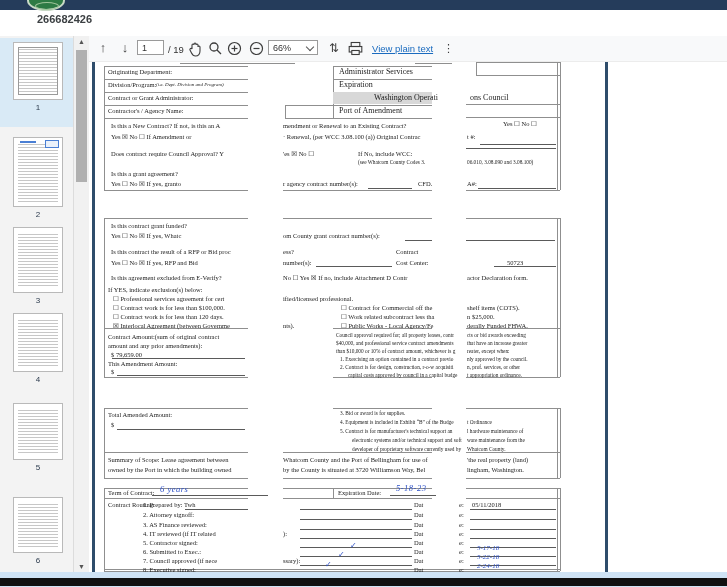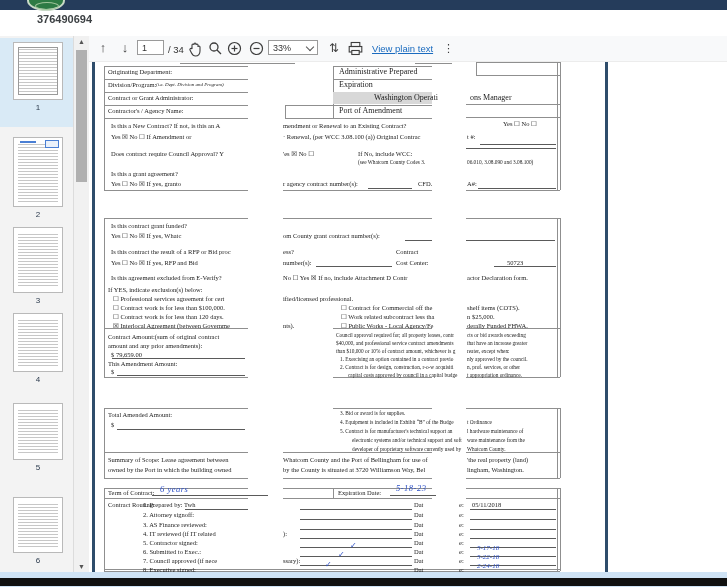--- a/index.html
+++ b/index.html
@@ -67,21 +67,21 @@
 </style>
 </head>
 <body>
 
 <div class="abs" id="topbar"></div>
 <div class="abs" id="logo">
     <i></i>
   </div>
 
 <div class="abs" id="titlebar">
-  <div class="abs" id="doc-title">376490694</div>
+  <div class="abs" id="doc-title">266682426</div>
 </div>
 
 <div class="abs" id="sidebar">
   <div class="abs" id="sel-highlight"></div>
   <div id="thumbs">
       <div class="thumb form" style="top: 6px; height: 58px;">
         <div class="tl"></div>
       </div>
       <div class="pnum" style="top: 67px;">1</div>
       <div class="thumb" style="top: 101px; height: 70px;">
@@ -112,39 +112,39 @@
 <div class="abs" id="side-scroll">
   <div class="arr" style="top:2px;">▲</div>
   <div class="abs" id="scroll-thumb"></div>
   <div class="arr" style="top:527px;">▼</div>
 </div>
 
 <div class="abs" id="toolbar">
   <div class="tbi" style="left:6px;width:16px;"><span>↑</span></div>
   <div class="tbi" style="left:28px;width:16px;"><span>↓</span></div>
   <input class="abs" id="pg-input" value="1" style="">
-  <div class="abs" id="pg-total">/ 34</div>
+  <div class="abs" id="pg-total">/ 19</div>
   <svg class="ic" style="left:99px;" width="15" height="16" viewBox="0 0 15 16">
     <path d="M4 8 V4 a1 1 0 0 1 2 0 V3 a1 1 0 0 1 2 0 v1 a1 1 0 0 1 2 0 v2 a1 1 0 0 1 2 0 v4 c0 3-1.5 5-4.5 5 S4 13 3 11 L2 9 a1 1 0 0 1 2-1 z" fill="none" stroke="#3c3c3c" stroke-width="1.1"></path>
   </svg>
   <svg class="ic" style="left:119px;" width="14" height="15" viewBox="0 0 14 15">
     <circle cx="6" cy="6" r="4" fill="none" stroke="#3c3c3c" stroke-width="1.3"></circle>
     <line x1="9" y1="9" x2="13" y2="13" stroke="#3c3c3c" stroke-width="1.3"></line>
   </svg>
   <svg class="ic" style="left:138px;" width="15" height="15" viewBox="0 0 15 15">
     <circle cx="7.5" cy="7.5" r="6" fill="none" stroke="#3c3c3c" stroke-width="1.2"></circle>
     <line x1="4.5" y1="7.5" x2="10.5" y2="7.5" stroke="#3c3c3c" stroke-width="1.2"></line>
     <line x1="7.5" y1="4.5" x2="7.5" y2="10.5" stroke="#3c3c3c" stroke-width="1.2"></line>
   </svg>
   <svg class="ic" style="left:160px;" width="15" height="15" viewBox="0 0 15 15">
     <circle cx="7.5" cy="7.5" r="6" fill="none" stroke="#3c3c3c" stroke-width="1.2"></circle>
     <line x1="4.5" y1="7.5" x2="10.5" y2="7.5" stroke="#3c3c3c" stroke-width="1.2"></line>
   </svg>
   <div class="abs" id="zoom-box">
-    <span>33%</span>
+    <span>66%</span>
     <i class="chev"></i>
   </div>
   <div class="tbi" style="left:238px;width:14px;font-size:12px;"><span>⇅</span></div>
   <svg class="ic" style="left:259px;" width="15" height="15" viewBox="0 0 15 15">
     <rect x="3.2" y="1.5" width="8.6" height="4" fill="none" stroke="#3c3c3c" stroke-width="1.1"></rect>
     <rect x="1.2" y="5.5" width="12.6" height="5.5" fill="none" stroke="#3c3c3c" stroke-width="1.1"></rect>
     <rect x="3.8" y="9.5" width="7.4" height="4" fill="#f8f9fa" stroke="#3c3c3c" stroke-width="1.1"></rect>
   </svg>
   <div class="abs" id="plain-link">View plain text</div>
   <div class="tbi" style="left:354px;width:10px;font-size:11px;"><span>⋮</span></div>
@@ -244,24 +244,24 @@
     <div class="ln u" style="left: 470px; top: 556px; width: 86px; height: 1px;"></div>
     <div class="ln u" style="left: 470px; top: 565px; width: 86px; height: 1px;"></div>
     <div class="ln" style="left: 104px; top: 569px; width: 456px; height: 1px;"></div>
     <div class="ln" style="left: 104px; top: 571px; width: 456px; height: 1px;"></div>
     <div class="ln box" style="left: 333px; top: 92px; width: 99px; height: 12px;"></div>
     <div class="frag" style="left: 108px; top: 68px;">Originating Department:</div>
     <div class="frag" style="left: 108px; top: 81px;">Division/Program:</div>
     <div class="frag f5i" style="left: 156px; top: 82px;">(i.e. Dept. Division and Program)</div>
     <div class="frag" style="left: 108px; top: 94px;">Contract or Grant Administrator:</div>
     <div class="frag" style="left: 108px; top: 107px;">Contractor's / Agency Name:</div>
-    <div class="frag f8" style="left: 339px; top: 67px;">Administrative Prepared</div>
+    <div class="frag f8" style="left: 339px; top: 67px;">Administrator Services</div>
     <div class="frag f8" style="left: 339px; top: 80px;">Expiration</div>
     <div class="frag f8" style="left: 374px; top: 93px;">Washington Operati</div>
-    <div class="frag f8" style="left: 470px; top: 93px;">ons Manager</div>
+    <div class="frag f8" style="left: 470px; top: 93px;">ons Council</div>
     <div class="frag f8" style="left: 339px; top: 106px;">Port of Amendment</div>
     <div class="frag" style="left: 111px; top: 122px;">Is this a New Contract?      If not, is this an A</div>
     <div class="frag" style="left: 283px; top: 122px;">mendment or Renewal to an Existing Contract?</div>
     <div class="frag" style="left: 503px; top: 120px;">Yes ☐    No ☐</div>
     <div class="frag" style="left: 111px; top: 133px;">Yes ☒        No ☐          If Amendment or</div>
     <div class="frag" style="left: 283px; top: 133px;">· Renewal, (per WCC 3.08.100 (a))   Original Contrac</div>
     <div class="frag" style="left: 467px; top: 133px;">t #:</div>
     <div class="frag" style="left: 111px; top: 150px;">Does contract require Council Approval?    Y</div>
     <div class="frag" style="left: 283px; top: 150px;">'es ☒    No ☐</div>
     <div class="frag" style="left: 358px; top: 150px;">If No, include WCC:</div>

